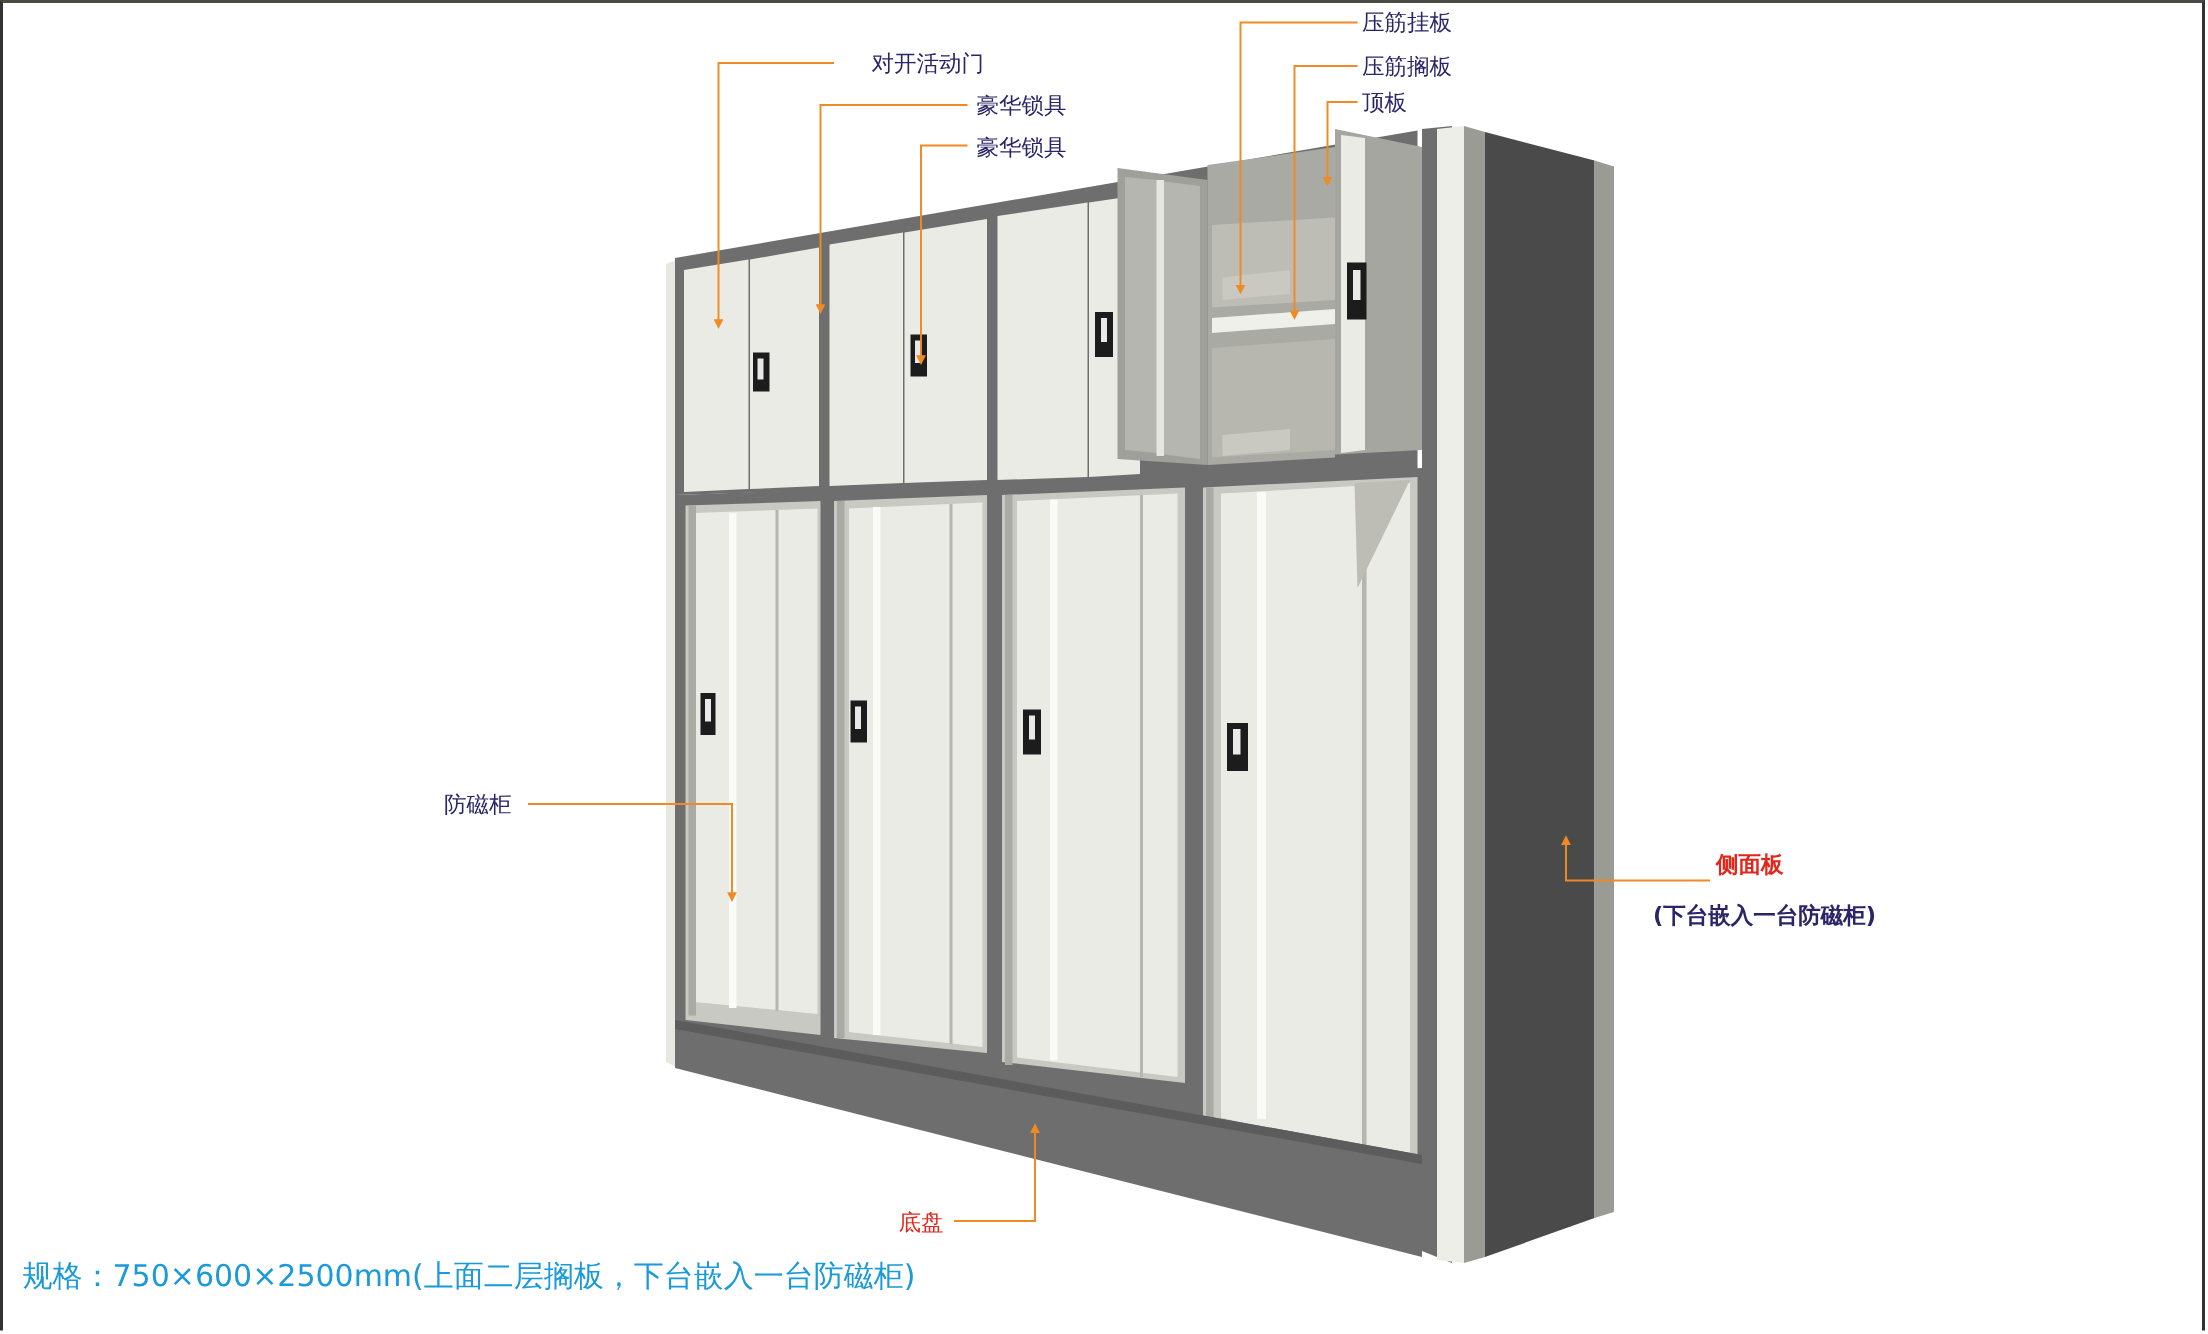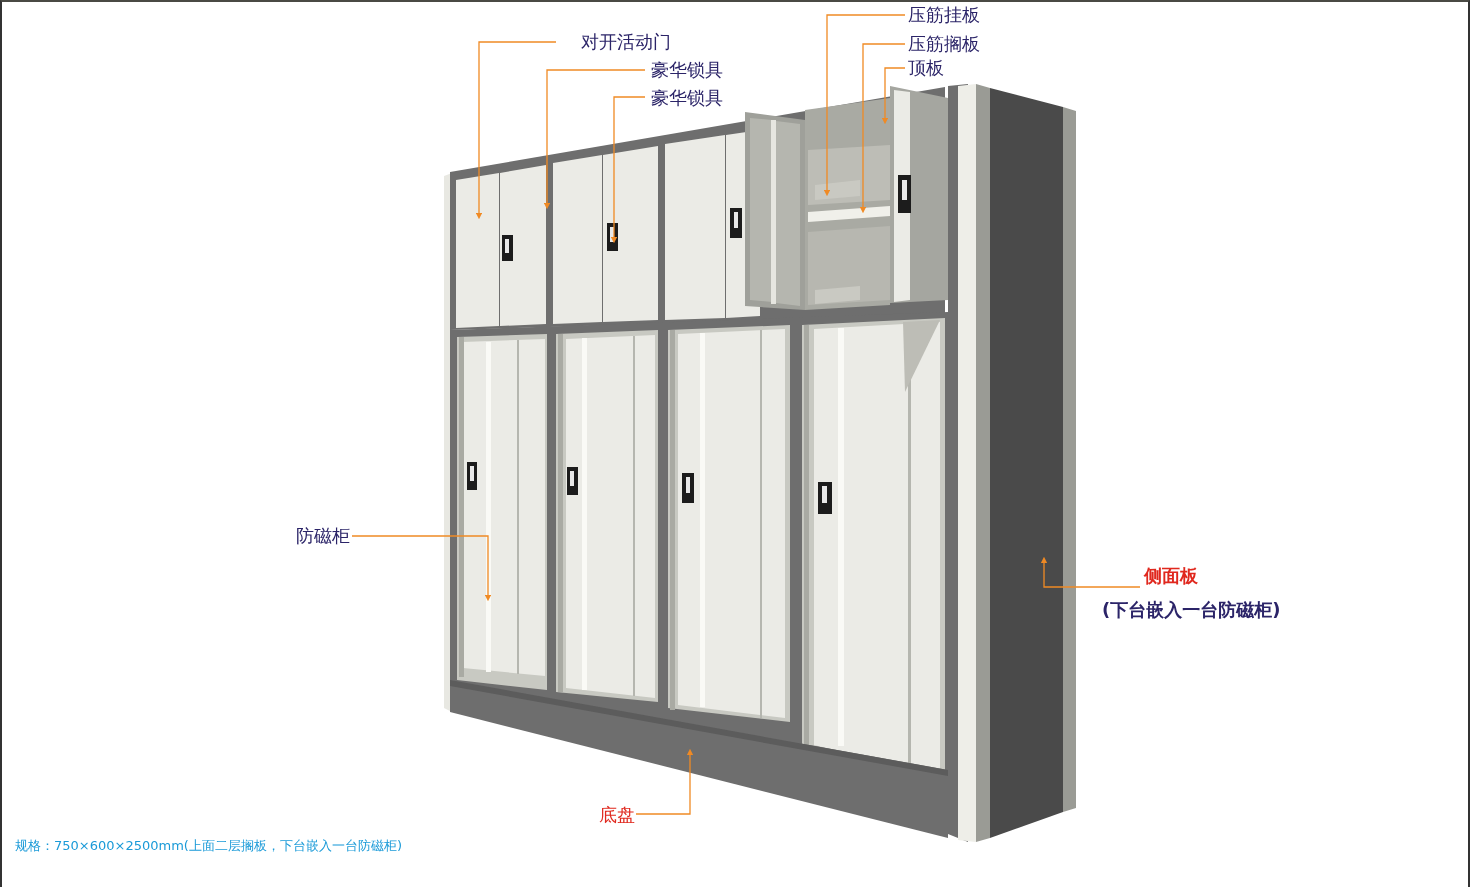--- a/index.html
+++ b/index.html
@@ -1,23 +1,23 @@
 <!DOCTYPE html>
 <html><head>
 <meta charset="utf-8">
 <style>
   html,body{margin:0;padding:0;background:#fff;}
   body{width:1472px;height:889px;position:relative;overflow:hidden;font-family:"DejaVu Sans","Liberation Sans",sans-serif;}
   .frame{position:absolute;left:0;top:0;width:1470px;height:887px;border-top:2px solid #4a4a44;border-left:2px solid #333;border-right:2px solid #333;box-sizing:border-box;}
   svg.scene{position:absolute;left:0;top:0;}
-  .label{position:absolute;font-size:18px;color:#2b2468;white-space:nowrap;line-height:18px;}
+  .label{position:absolute;font-size:15px;color:#2b2468;white-space:nowrap;line-height:18px;}
   .label.red{color:#e0281e;font-weight:bold;}
   .label.red-plain{color:#e0281e;}
   .label.sub{font-weight:bold;color:#2b2468;}
-  .spec{position:absolute;left:15px;top:837px;font-size:13px;color:#1a9ad8;white-space:nowrap;}
+  .spec{position:absolute;left:15px;top:837px;font-size:20px;color:#1a9ad8;white-space:nowrap;}
 </style>
 </head>
 <body>
 
 <div class="frame"></div>
 
 <svg class="scene" width="1472" height="889" viewBox="0 0 1472 889">
   <defs>
     <marker id="arr" viewBox="0 0 10 10" refX="5" refY="5" markerWidth="5" markerHeight="5" orient="auto-start-reverse">
       <path d="M0,0 L10,5 L0,10 z" fill="#f08a24"></path>

